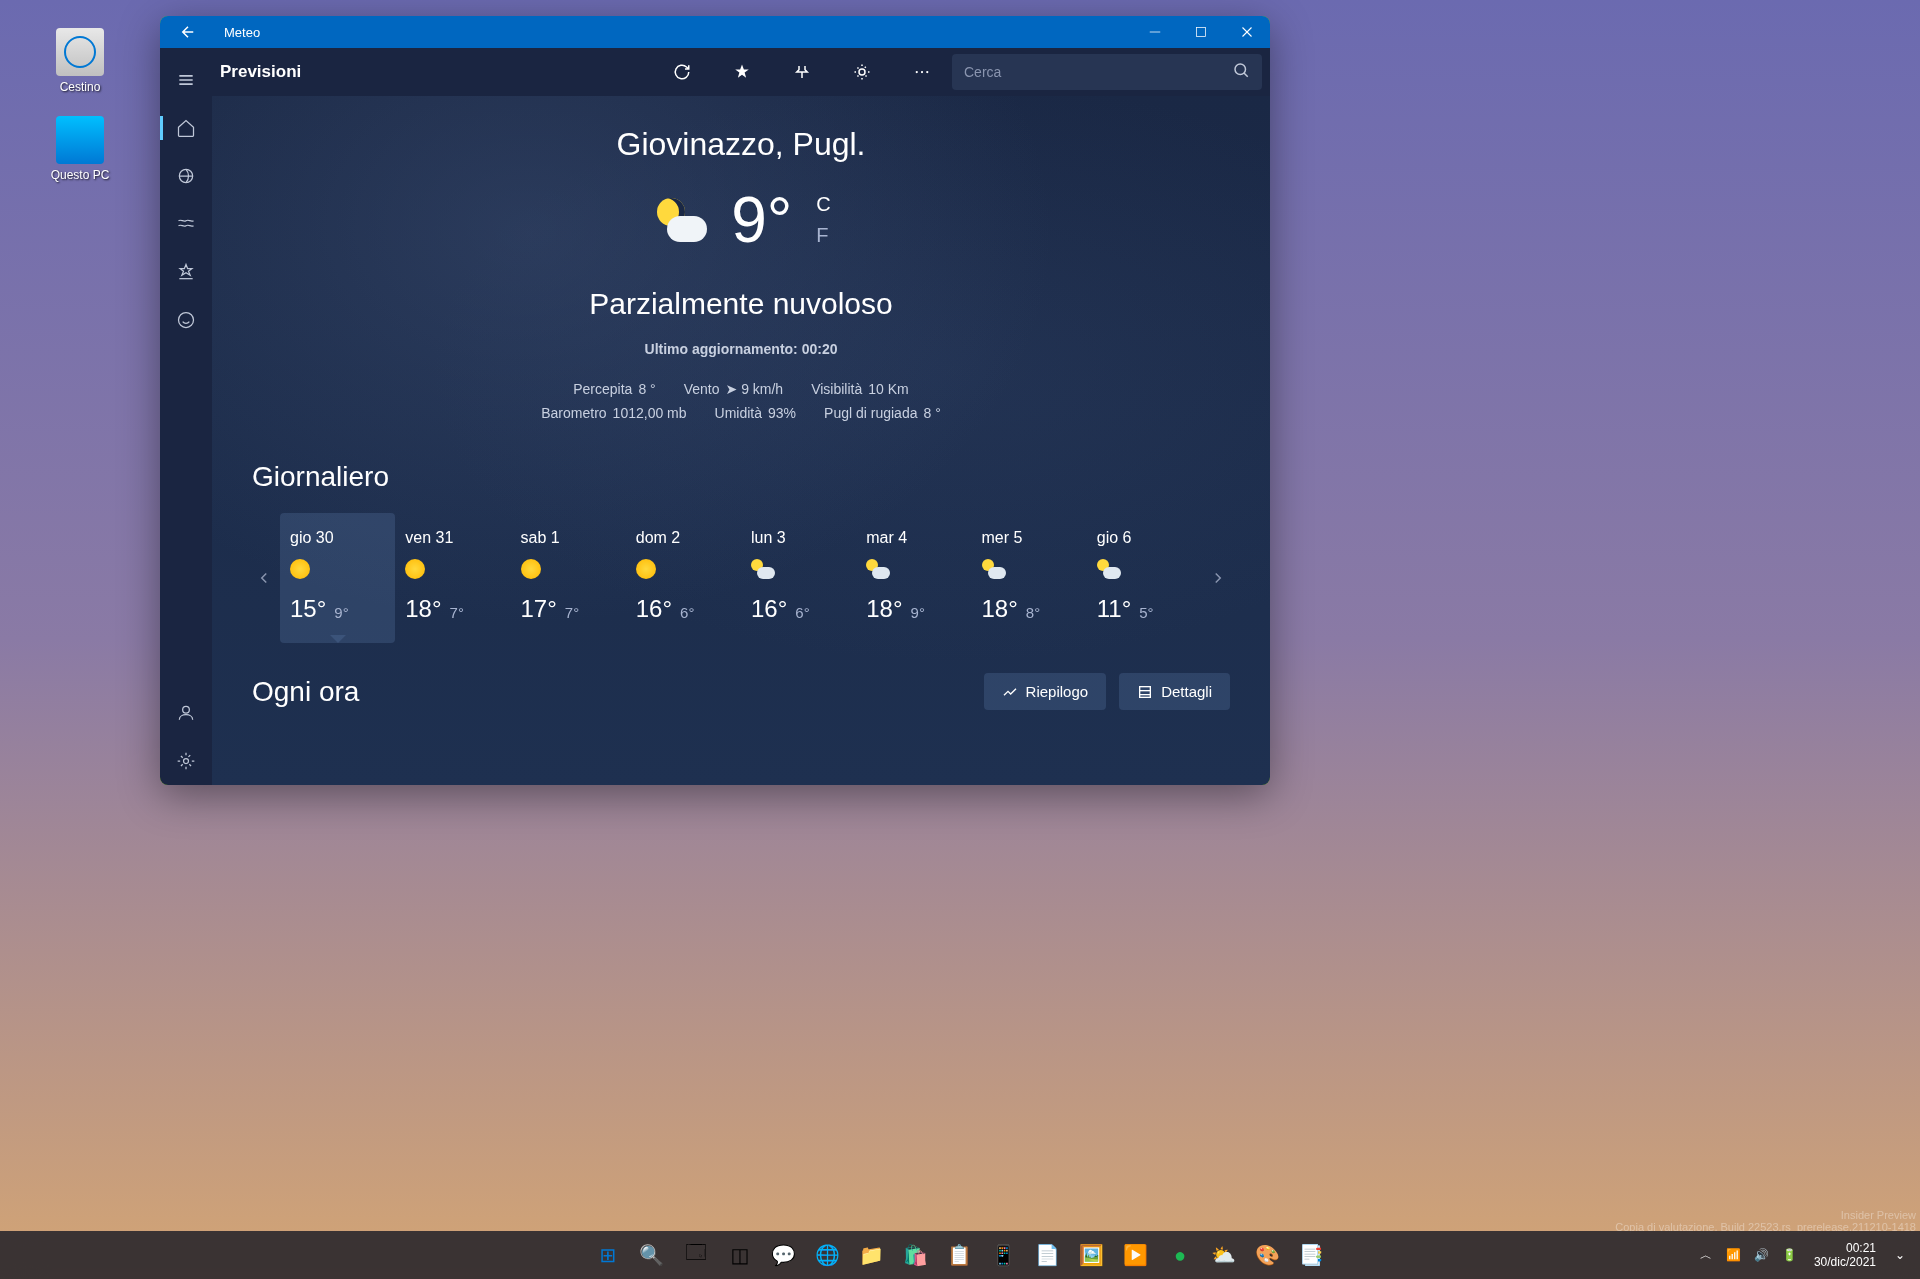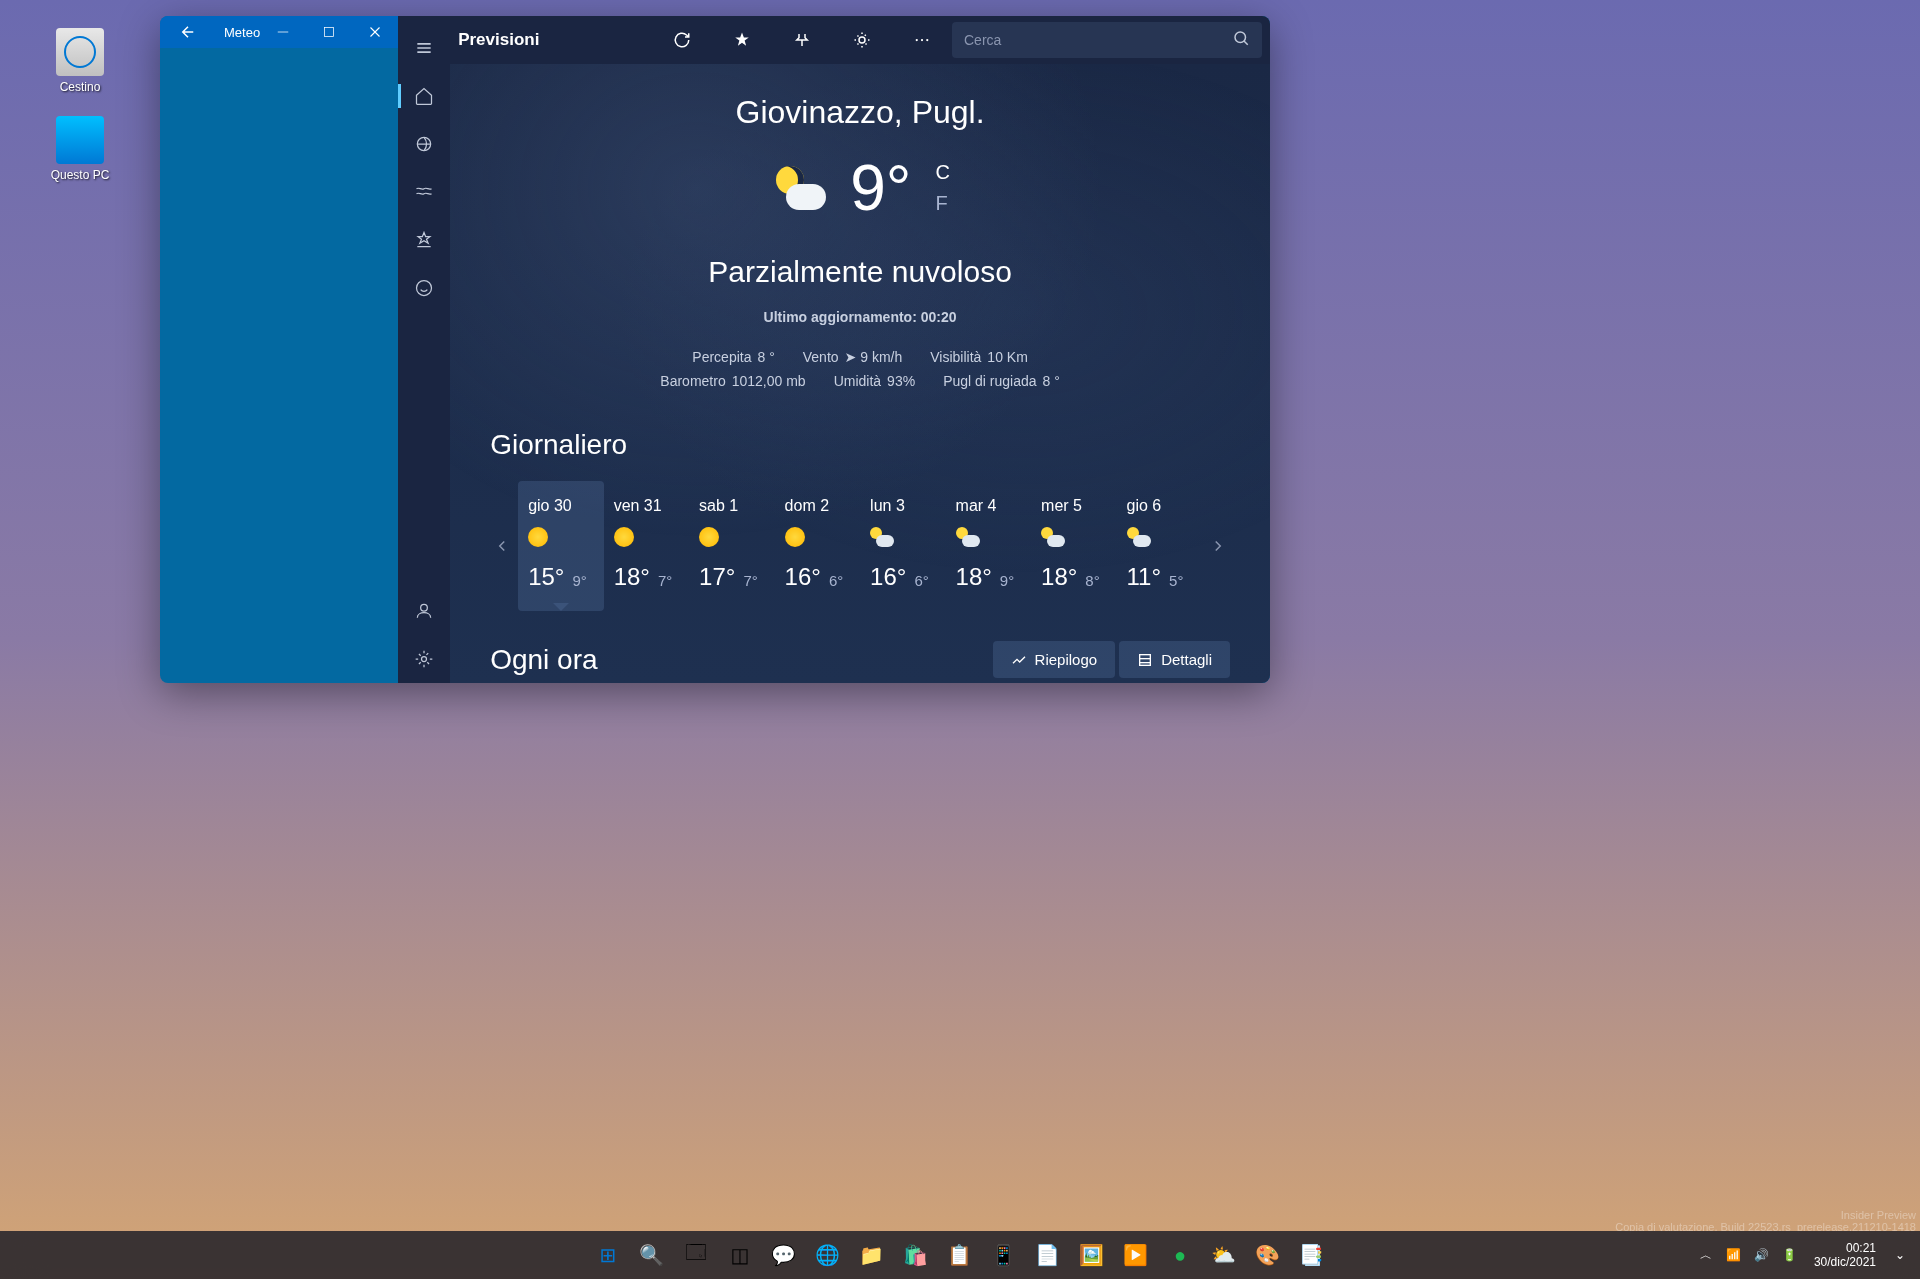--- a/index.html
+++ b/index.html
@@ -8,21 +8,21 @@
 
 .desktop { position: absolute; top: 0; left: 0; width: 100%; height: 100%; }
 .desktop-icon { position: absolute; width: 80px; text-align: center; cursor: pointer; }
 .desktop-icon .icon-img { width: 48px; height: 48px; margin: 0 auto 4px; display: flex; align-items: center; justify-content: center; }
 .desktop-icon .icon-label { color: white; font-size: 12px; text-shadow: 1px 1px 2px rgba(0,0,0,0.8); }
 .recycle-bin-icon { background: linear-gradient(180deg, #e8e8e8, #c0c0c0); border-radius: 4px; position: relative; }
 .recycle-bin-icon::before { content: ''; position: absolute; top: 8px; left: 8px; right: 8px; bottom: 8px; border: 2px solid #0078d4; border-radius: 50%; }
 .pc-icon { background: linear-gradient(180deg, #00bfff, #0078d4); border-radius: 4px; }
 
 
-.window { position: absolute; left: 160px; top: 16px; width: 1110px; height: 667px; background: #0369a1; border-radius: 8px; overflow: hidden; box-shadow: 0 10px 40px rgba(0,0,0,0.4); display: flex; flex-direction: row; }
+.window { position: absolute; left: 160px; top: 16px; width: 1110px; height: 769px; background: #84cc16; border-radius: 8px; overflow: hidden; box-shadow: 0 10px 40px rgba(0,0,0,0.4); display: flex; flex-direction: column; }
 .titlebar { height: 32px; background: #0067c0; display: flex; align-items: center; padding: 0 0 0 8px; }
 .titlebar-back { width: 40px; height: 32px; display: flex; align-items: center; justify-content: center; color: white; cursor: pointer; }
 .titlebar-title { color: white; font-size: 13px; margin-left: 16px; flex: 1; }
 .titlebar-controls { display: flex; }
 .titlebar-btn { width: 46px; height: 32px; display: flex; align-items: center; justify-content: center; color: white; cursor: pointer; }
 
 .app-body { flex: 1; display: flex; overflow: hidden; }
 .nav-rail { width: 52px; background: #1a2541; display: flex; flex-direction: column; padding-top: 8px; }
 .nav-item { width: 52px; height: 48px; display: flex; align-items: center; justify-content: center; color: #c0c8d8; cursor: pointer; position: relative; }
 .nav-item.active::before { content: ''; position: absolute; left: 0; top: 12px; bottom: 12px; width: 3px; background: #60cdff; }
@@ -60,21 +60,21 @@
 .day-card { flex: 1; padding: 16px 10px 20px; border-radius: 4px; cursor: pointer; position: relative; }
 .day-card.selected { background: rgba(100,130,180,0.25); }
 .day-card.selected::after { content: ''; position: absolute; bottom: -8px; left: 50%; transform: translateX(-50%); border: 8px solid transparent; border-top-color: rgba(100,130,180,0.25); }
 .day-label { color: white; font-size: 16px; margin-bottom: 12px; }
 .day-icon { font-size: 20px; margin-bottom: 16px; }
 .day-temps { display: flex; align-items: flex-end; gap: 8px; }
 .day-high { color: white; font-size: 24px; }
 .day-low { color: #a8b4d0; font-size: 15px; padding-bottom: 2px; }
 
 .hourly-header { display: flex; align-items: center; justify-content: space-between; margin-top: 30px; }
-.hourly-btns { display: flex; gap: 4px; }
+.hourly-btns { display: flex; gap: 13px; }
 .hbtn { background: rgba(100,130,180,0.25); color: white; border: none; padding: 10px 18px; border-radius: 4px; font-size: 15px; cursor: pointer; display: flex; align-items: center; gap: 8px; }
 .hourly-temp-label { text-align: center; color: #c8d0e0; font-size: 13px; margin-top: 8px; }
 
 .eval-text { position: absolute; right: 4px; bottom: 46px; color: rgba(255,255,255,0.35); font-size: 11px; text-align: right; }
 
 
 .taskbar { position: absolute; bottom: 0; left: 0; right: 0; height: 48px; background: rgba(32,32,40,0.85); backdrop-filter: blur(20px); display: flex; align-items: center; }
 .taskbar-center { position: absolute; left: 50%; transform: translateX(-50%); display: flex; gap: 4px; }
 .tb-icon { width: 40px; height: 40px; display: flex; align-items: center; justify-content: center; border-radius: 4px; cursor: pointer; font-size: 20px; }
 .taskbar-right { position: absolute; right: 8px; display: flex; align-items: center; gap: 4px; color: white; font-size: 12px; }

